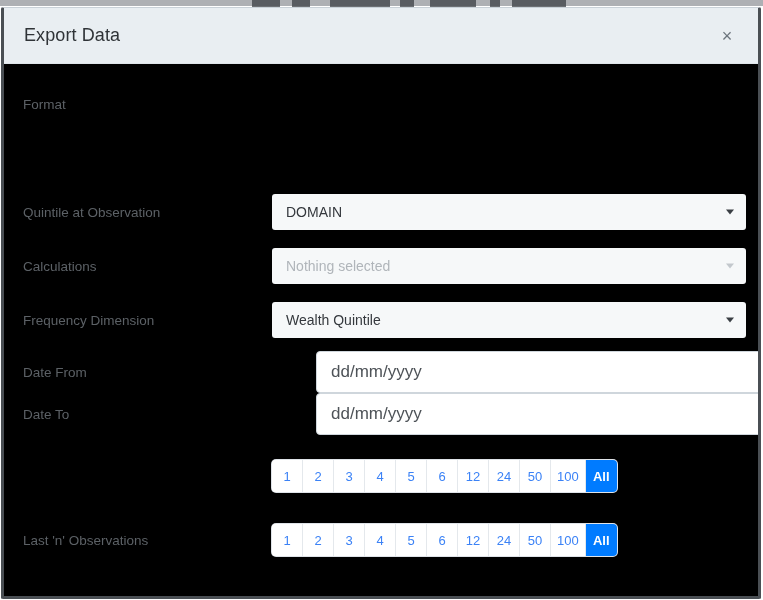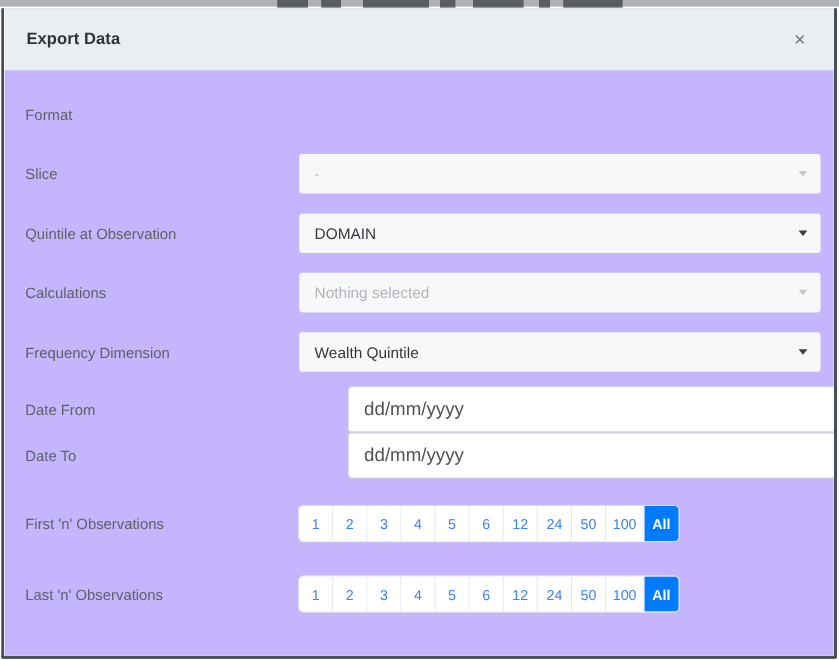--- a/index.html
+++ b/index.html
@@ -56,23 +56,23 @@
   .modal-header {
     position: relative;
     height: 56px;
     background: #e9eef2;
     border-bottom: 1px solid #dfe5ea;
     display: flex;
     align-items: center;
   }
   .modal-title {
     margin-left: 20px;
-    font-size: 15px;
+    font-size: 18px;
     color: #2f3337;
-    font-weight: 700;
+    font-weight: 400;
     letter-spacing: .1px;
   }
   .close-btn {
     position: absolute;
     right: 18px;
     top: 50%;
     transform: translateY(-50%);
     width: 26px;
     height: 26px;
     display: flex;
@@ -84,21 +84,21 @@
     background: none;
     border: none;
     line-height: 1;
     font-family: "Liberation Sans", sans-serif;
   }
 
   .modal-body {
     position: relative;
     padding: 16px;
     height: 534px;
-    background: #c4b5fd;
+    background: #000000;
   }
 
   .form-row {
     position: absolute;
     left: 0;
     width: 100%;
     height: 44px;
     display: flex;
     align-items: center;
   }
@@ -229,29 +229,20 @@
     <div class="modal-title">Export Data</div>
     <button class="close-btn">×</button>
   </div>
 
   <div class="modal-body">
 
     <div class="form-row" style="top:18px;">
       <div class="row-label">Format</div>
     </div>
 
-    <div class="form-row" style="top:72px;">
-      <div class="row-label">Slice</div>
-      <div class="row-control">
-        <div class="select disabled">
-          <span class="dash">-</span>
-          <span class="caret"></span>
-        </div>
-      </div>
-    </div>
 
     <div class="form-row" style="top:126px;">
       <div class="row-label">Quintile at Observation</div>
       <div class="row-control">
         <div class="select">
           <span>DOMAIN</span>
           <span class="caret"></span>
         </div>
       </div>
     </div>
@@ -298,21 +289,20 @@
           <svg class="cal-icon" viewBox="0 0 14 15">
             <rect x="0.5" y="1.5" width="13" height="13" rx="1.5" fill="none" stroke="#1a1a1a" stroke-width="1.6"></rect>
             <rect x="2" y="4.6" width="10" height="8.4" fill="#ffffff"></rect>
             <rect x="0.8" y="1.8" width="12.4" height="2.6" fill="#1a1a1a"></rect>
           </svg>
         </div>
       </div>
     </div>
 
     <div class="form-row" style="top:390px;">
-      <div class="row-label">First 'n' Observations</div>
       <div class="row-control">
         <div class="btn-group">
             <button class="btn-n">1</button>
             <button class="btn-n">2</button>
             <button class="btn-n">3</button>
             <button class="btn-n">4</button>
             <button class="btn-n">5</button>
             <button class="btn-n">6</button>
             <button class="btn-n">12</button>
             <button class="btn-n">24</button>

